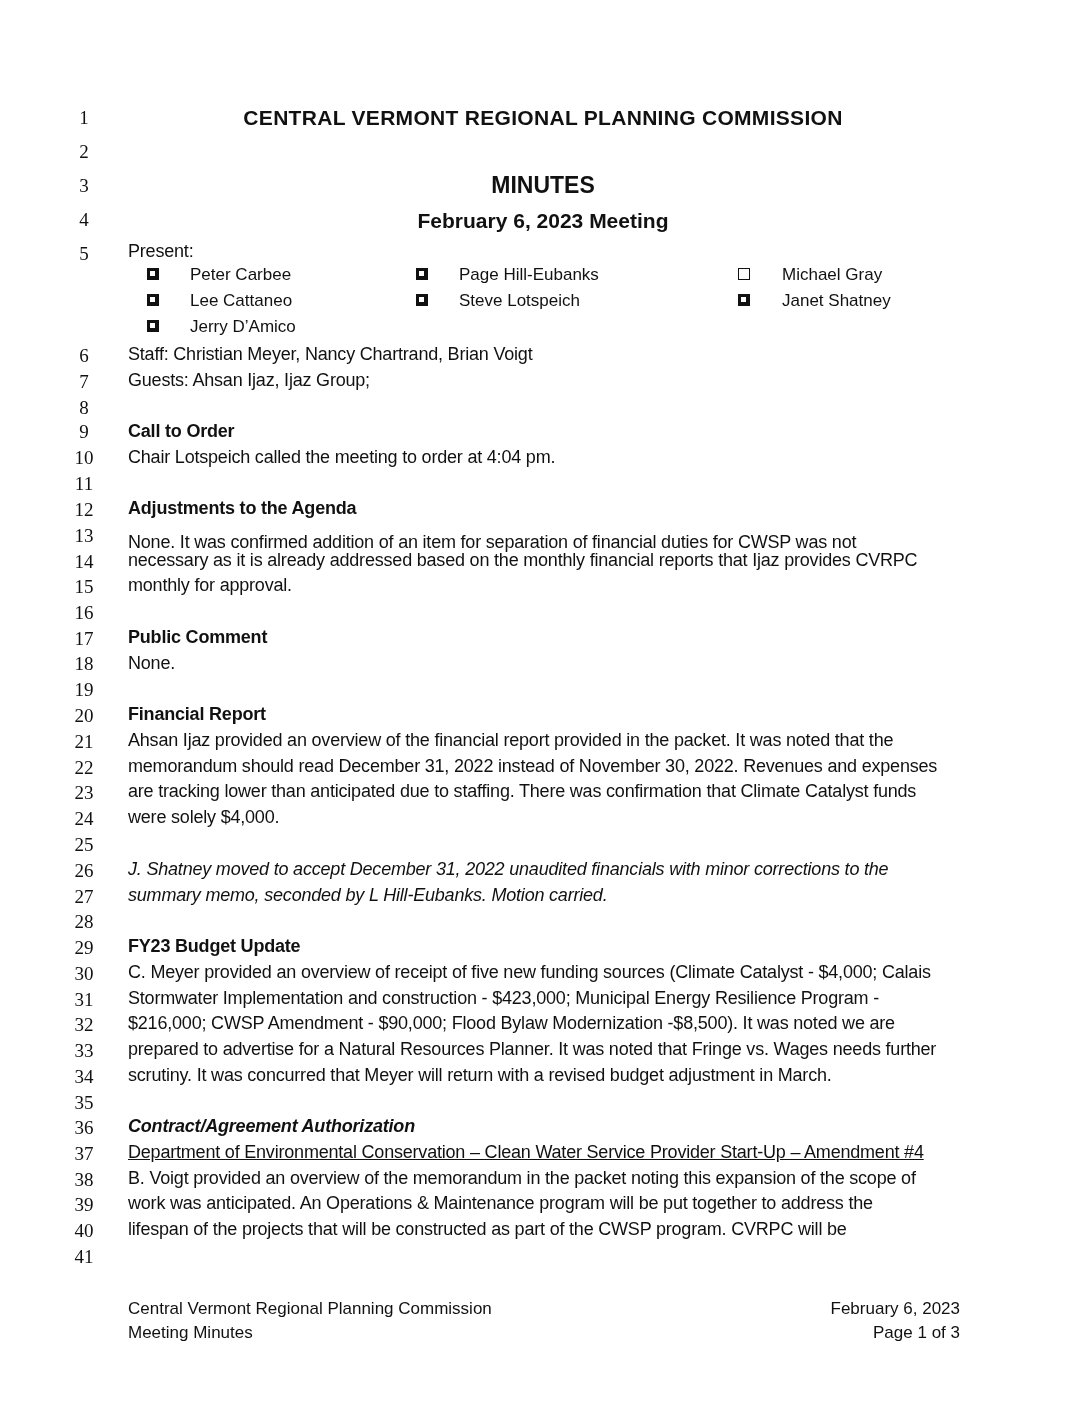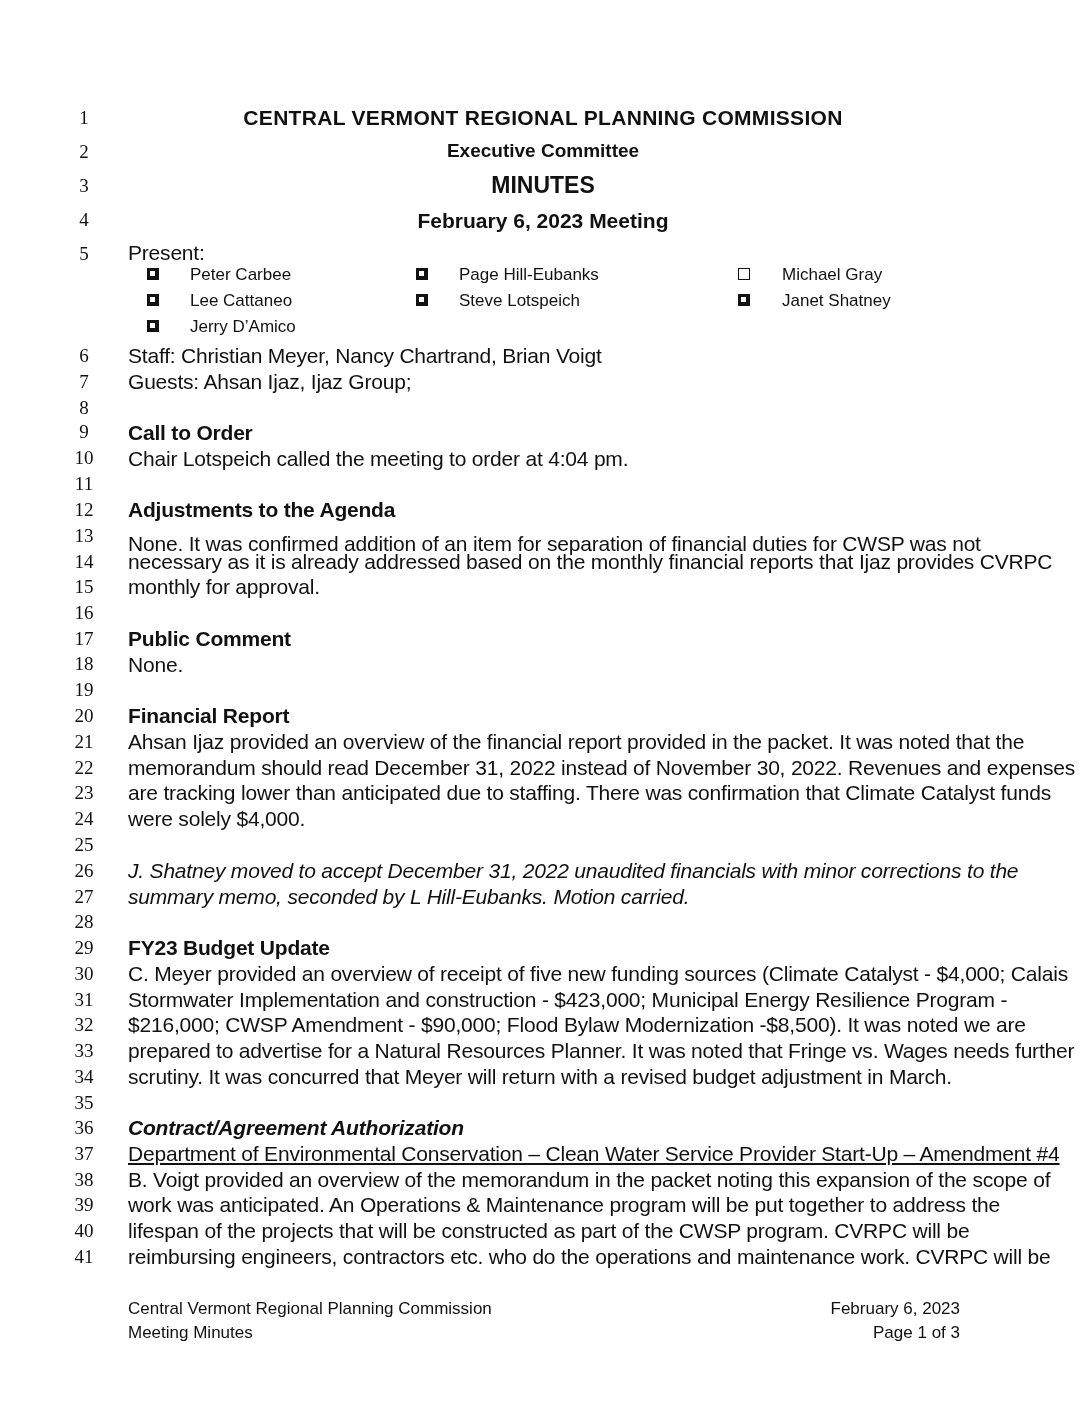--- a/index.html
+++ b/index.html
@@ -1,19 +1,19 @@
 <!DOCTYPE html>
 <html><head>
   <meta charset="utf-8">
   <style>
     html, body { margin: 0; padding: 0; background: #ffffff; }
     body { width: 1088px; height: 1408px; position: relative; overflow: hidden; font-family: "Liberation Sans", sans-serif; color: #111; }
     .page { position: absolute; left: 0; top: 0; width: 1088px; height: 1408px; }
     .ln { position: absolute; left: 72px; width: 24px; text-align: center; font-family: "Liberation Serif", serif; font-size: 19px; color: #111; }
-    .txt { position: absolute; left: 128px; font-size: 21px; white-space: nowrap; letter-spacing: -0.2px; }
+    .txt { position: absolute; left: 128px; font-size: 18px; white-space: nowrap; letter-spacing: -0.2px; }
     .title { position: absolute; left: 128px; width: 830px; text-align: center; font-weight: bold; white-space: nowrap; }
     .t1 { font-size: 21px; letter-spacing: 0.3px; }
     .t2 { font-size: 19px; }
     .t3 { font-size: 23px; }
     .t4 { font-size: 21px; }
     .bold { font-weight: bold; }
     .ital { font-style: italic; text-align: center; }
     .ul { text-decoration: underline; }
     .att { position: absolute; font-size: 17px; white-space: nowrap; }
     .cb { position: absolute; width: 12px; height: 12px; box-sizing: border-box; border: 1.5px solid #111; }
@@ -65,21 +65,20 @@
       <div class="ln" style="top: 1092px;">35</div>
       <div class="ln" style="top: 1117px;">36</div>
       <div class="ln" style="top: 1143px;">37</div>
       <div class="ln" style="top: 1169px;">38</div>
       <div class="ln" style="top: 1194px;">39</div>
       <div class="ln" style="top: 1220px;">40</div>
       <div class="ln" style="top: 1246px;">41</div>
     </div>
 
   <div class="title t1" style="top:106px;">CENTRAL VERMONT REGIONAL PLANNING COMMISSION</div>
-  <div class="title t2" style="top:140px;">Executive Committee</div>
   <div class="title t3" style="top:172px;">MINUTES</div>
   <div class="title t4" style="top:209px;">February 6, 2023 Meeting</div>
 
   <div class="txt" style="top:241px;">Present:</div>
 
   <div>
     <span class="cb checked" id="cb0" style="left:147px; top:268px;"></span>
     <span class="att" style="left:190px; top:265px;">Peter Carbee</span>
 
     <span class="cb checked" id="cb1" style="left:416px; top:268px;"></span>
@@ -129,19 +128,18 @@
   <div class="txt" style="top:988px;">Stormwater Implementation and construction - $423,000; Municipal Energy Resilience Program -</div>
   <div class="txt" style="top:1013px;">$216,000; CWSP Amendment - $90,000; Flood Bylaw Modernization -$8,500).  It was noted we are</div>
   <div class="txt" style="top:1039px;">prepared to advertise for a Natural Resources Planner.  It was noted that Fringe vs. Wages needs further</div>
   <div class="txt" style="top:1065px;">scrutiny.  It was concurred that Meyer will return with a revised budget adjustment in March.</div>
 
   <div class="txt bold" style="top:1116px;font-style:italic;">Contract/Agreement Authorization</div>
   <div class="txt ul" style="top:1142px;">Department of Environmental Conservation – Clean Water Service Provider Start-Up – Amendment #4</div>
   <div class="txt" style="top:1168px;">B. Voigt provided an overview of the memorandum in the packet noting this expansion of the scope of</div>
   <div class="txt" style="top:1193px;">work was anticipated.  An Operations &amp; Maintenance program will be put together to address the</div>
   <div class="txt" style="top:1219px;">lifespan of the projects that will be constructed as part of the CWSP program.  CVRPC will be</div>
-  <div class="txt" style="top:1245px;">reimbursing engineers, contractors etc. who do the operations and maintenance work.   CVRPC will be</div>
 
   <div class="foot" style="left:128px; top:1299px;">Central Vermont Regional Planning Commission</div>
   <div class="foot" style="left:128px; top:1323px;">Meeting Minutes</div>
   <div class="foot right" style="top:1299px;">February 6, 2023</div>
   <div class="foot right" style="top:1323px;">Page 1 of 3</div>
 </div>
 
 </body></html>

